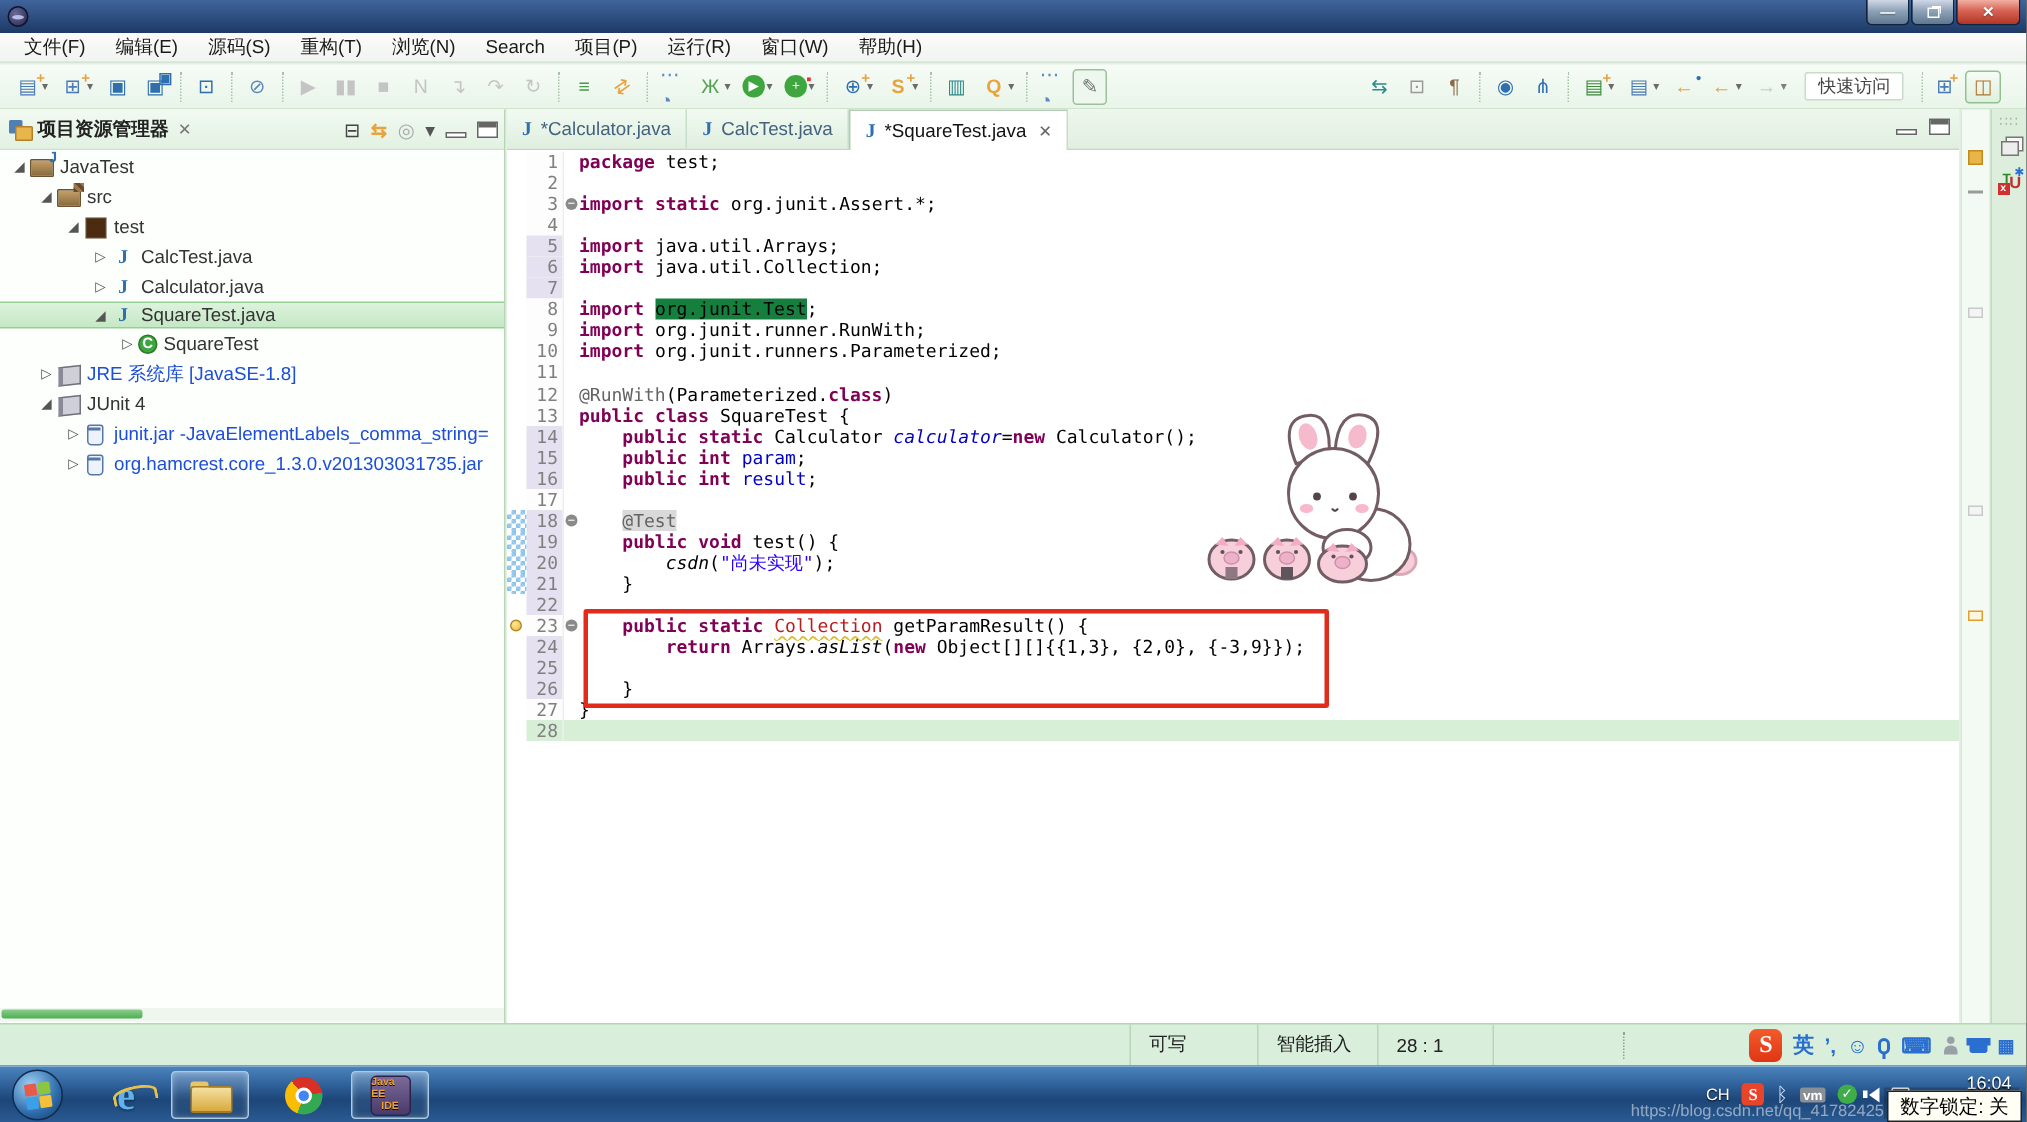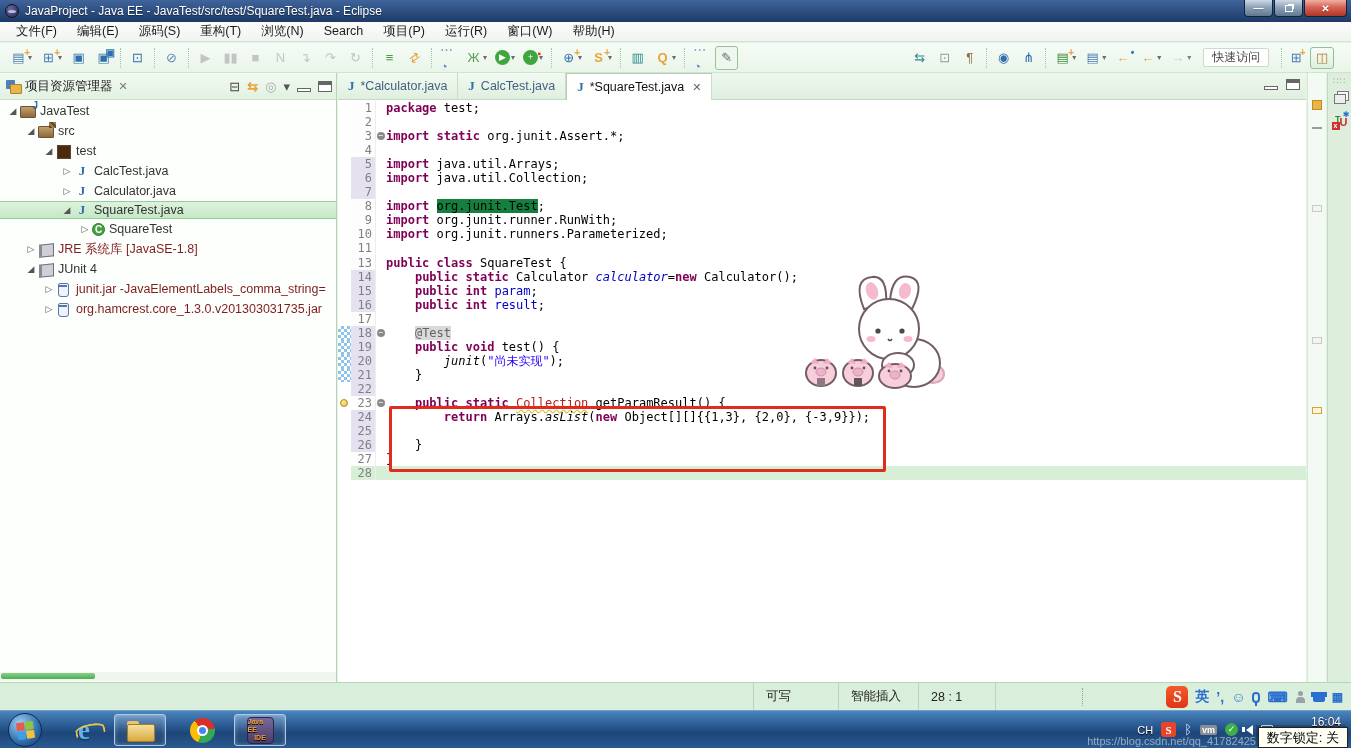--- a/index.html
+++ b/index.html
@@ -44,32 +44,32 @@
   .pbtn{width:24px;height:22px;display:flex;align-items:center;justify-content:center;border:1px solid transparent;border-radius:3px;font-size:13px;}
   .pbtn.active{border-color:#93c093;background:linear-gradient(#f6fcf6,#def0de);}
 
   
   .workbench{position:absolute;left:0;top:73px;width:100%;height:609px;background:#e4f2e4;}
 
   
   .explorer{position:absolute;left:0;top:0;width:337px;height:609px;background:#fdfffd;border-right:1px solid #b9d3b9;}
   .exp-head{position:absolute;left:0;top:0;width:100%;height:27px;background:linear-gradient(#f2faf2,#e2f1e2);
     border-bottom:1px solid #cde2cd;display:flex;align-items:center;}
-  .exp-title{font-size:12.5px;color:#222;margin-left:4px;}
+  .exp-title{font-size:12.5px;color:#222;margin-left:4px;font-weight:bold;}
   .exp-close{font-size:11px;color:#777;margin-left:6px;}
   .exp-tools{position:absolute;right:4px;top:0;height:27px;display:flex;align-items:center;gap:7px;font-size:13px;color:#555;}
   .folders-icon{width:15px;height:13px;margin-left:6px;position:relative;}
   .folders-icon:before{content:"";position:absolute;left:0;top:0;width:9px;height:9px;background:#4f7fb5;border-radius:1px;}
   .folders-icon:after{content:"";position:absolute;left:4px;top:4px;width:10px;height:8px;background:#e8b44c;border:1px solid #b3802a;border-radius:1px;}
   .tree{position:absolute;left:0;top:28px;width:100%;}
   .trow{height:20px;display:flex;align-items:center;font-size:12.5px;color:#333;white-space:nowrap;overflow:hidden;}
   .trow.sel{background:linear-gradient(#ddf2dd,#c5e8c5);border-top:1px solid #94d094;border-bottom:1px solid #94d094;height:18px;}
   .expander{width:14px;font-size:9px;color:#555;text-align:center;flex:none;}
   .tlabel{margin-left:4px;}
-  .tlabel.dim{color:#7f1d1d;}
+  .tlabel.dim{color:#1d4ed8;}
   .ticon{flex:none;width:16px;height:14px;display:flex;align-items:center;justify-content:center;position:relative;}
   .ti-project:before,.ti-src:before{content:"";position:absolute;left:0;top:2px;width:14px;height:10px;
     background:linear-gradient(#c5a06a,#8a6a3e);border-radius:1px;border:1px solid #6c5230;}
   .ti-project:after{content:"J";position:absolute;right:-2px;top:-4px;color:#2f6fae;font-weight:bold;font-size:10px;}
   .ti-src:after{content:"";position:absolute;right:-2px;top:-2px;width:7px;height:6px;
     background:linear-gradient(45deg,#6a4a2a 25%,#9a7a4a 25%,#9a7a4a 50%,#6a4a2a 50%,#6a4a2a 75%,#9a7a4a 75%);}
   .ti-package:before{content:"";position:absolute;left:1px;top:1px;width:12px;height:12px;
     background:linear-gradient(#8a6a44 48%,#fff 48%,#fff 52%,#8a6a44 52%),linear-gradient(90deg,#8a6a44 48%,#fff 48%,#fff 52%,#8a6a44 52%);
     background-blend-mode:multiply;border:1px solid #5c4428;}
   .ti-java{color:#2f6fae;font-weight:bold;font-size:13px;font-family:"Liberation Serif",serif;}
@@ -202,21 +202,20 @@
     box-shadow:-2px -2px 0 #00000030;display:flex;align-items:center;padding:0 8px;font-size:13px;color:#000;z-index:5;}
   .watermark{position:absolute;right:95px;top:24px;color:#ffffff;opacity:.5;font-size:11px;z-index:1;}
 </style>
 </head>
 <body>
 
 <div class="screen" data-interactable="false">
 
   <div class="titlebar" data-interactable="false">
     <span class="ecl-icon" data-interactable="false"></span>
-    <span class="title-text" data-interactable="false">JavaProject  -  Java EE  -  JavaTest/src/test/SquareTest.java  -  Eclipse</span>
     <div class="win-controls" data-interactable="false">
       <div class="wbtn" data-interactable="true">—</div>
       <div class="wbtn" data-interactable="true">
           <span class="rsq" data-interactable="false"></span>
         </div>
       <div class="wbtn close" data-interactable="true">✕</div>
     </div>
   </div>
 
   <div class="menubar" id="menubar" data-interactable="false">
@@ -578,20 +577,26 @@
             <span class="ctext" data-interactable="false"><span class="tk-k" data-interactable="false">import</span><span class="tk-p" data-interactable="false"> org.junit.runners.Parameterized;</span></span>
           </div>
           <div class="crow" data-interactable="true">
             <div class="ann" data-interactable="false"></div>
             <div class="lnum" data-interactable="false">11</div>
             <div class="fold" data-interactable="false"></div>
             <span class="ctext" data-interactable="false"></span>
           </div>
           <div class="crow" data-interactable="true">
             <div class="ann" data-interactable="false"></div>
+            <div class="lnum" data-interactable="false">12</div>
+            <div class="fold" data-interactable="false"></div>
+            <span class="ctext" data-interactable="false"><span class="tk-a" data-interactable="false">@RunWith</span><span class="tk-p" data-interactable="false">(Parameterized.</span><span class="tk-k" data-interactable="false">class</span><span class="tk-p" data-interactable="false">)</span></span>
+          </div>
+          <div class="crow" data-interactable="true">
+            <div class="ann" data-interactable="false"></div>
             <div class="lnum" data-interactable="false">13</div>
             <div class="fold" data-interactable="false"></div>
             <span class="ctext" data-interactable="false"><span class="tk-k" data-interactable="false">public</span><span class="tk-p" data-interactable="false"> </span><span class="tk-k" data-interactable="false">class</span><span class="tk-p" data-interactable="false"> SquareTest {</span></span>
           </div>
           <div class="crow" data-interactable="true">
             <div class="ann" data-interactable="false"></div>
             <div class="lnum chg" data-interactable="false">14</div>
             <div class="fold" data-interactable="false"></div>
             <span class="ctext" data-interactable="false"><span class="tk-p" data-interactable="false">    </span><span class="tk-k" data-interactable="false">public</span><span class="tk-p" data-interactable="false"> </span><span class="tk-k" data-interactable="false">static</span><span class="tk-p" data-interactable="false"> Calculator </span><span class="tk-sf" data-interactable="false">calculator</span><span class="tk-p" data-interactable="false">=</span><span class="tk-k" data-interactable="false">new</span><span class="tk-p" data-interactable="false"> Calculator();</span></span>
           </div>
@@ -624,21 +629,21 @@
           <div class="crow" data-interactable="true">
             <div class="ann hatch" data-interactable="false"></div>
             <div class="lnum chg" data-interactable="false">19</div>
             <div class="fold" data-interactable="false"></div>
             <span class="ctext" data-interactable="false"><span class="tk-p" data-interactable="false">    </span><span class="tk-k" data-interactable="false">public</span><span class="tk-p" data-interactable="false"> </span><span class="tk-k" data-interactable="false">void</span><span class="tk-p" data-interactable="false"> test() {</span></span>
           </div>
           <div class="crow" data-interactable="true">
             <div class="ann hatch" data-interactable="false"></div>
             <div class="lnum chg" data-interactable="false">20</div>
             <div class="fold" data-interactable="false"></div>
-            <span class="ctext" data-interactable="false"><span class="tk-p" data-interactable="false">        </span><span class="tk-sm" data-interactable="false">junit</span><span class="tk-p" data-interactable="false">(</span><span class="tk-s" data-interactable="false">"尚未实现"</span><span class="tk-p" data-interactable="false">);</span></span>
+            <span class="ctext" data-interactable="false"><span class="tk-p" data-interactable="false">        </span><span class="tk-sm" data-interactable="false">csdn</span><span class="tk-p" data-interactable="false">(</span><span class="tk-s" data-interactable="false">"尚未实现"</span><span class="tk-p" data-interactable="false">);</span></span>
           </div>
           <div class="crow" data-interactable="true">
             <div class="ann hatch" data-interactable="false"></div>
             <div class="lnum chg" data-interactable="false">21</div>
             <div class="fold" data-interactable="false"></div>
             <span class="ctext" data-interactable="false"><span class="tk-p" data-interactable="false">    }</span></span>
           </div>
           <div class="crow" data-interactable="true">
             <div class="ann" data-interactable="false"></div>
             <div class="lnum chg" data-interactable="false">22</div>

